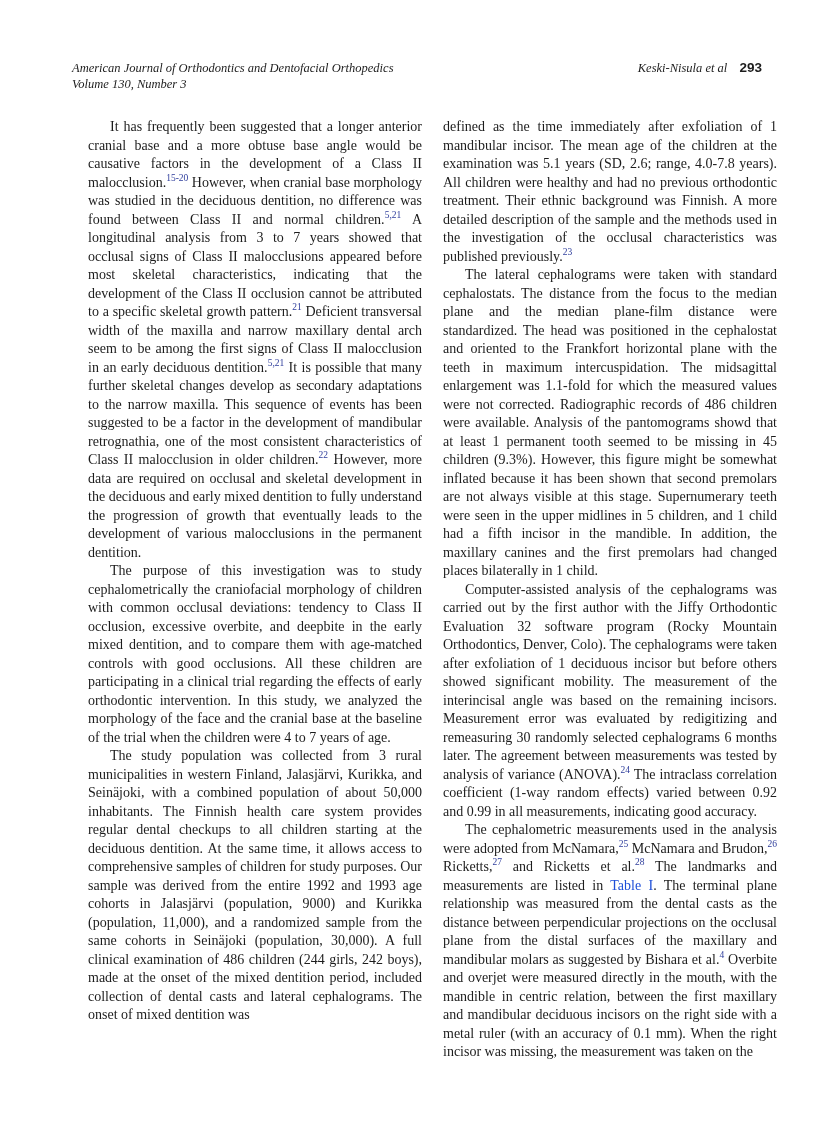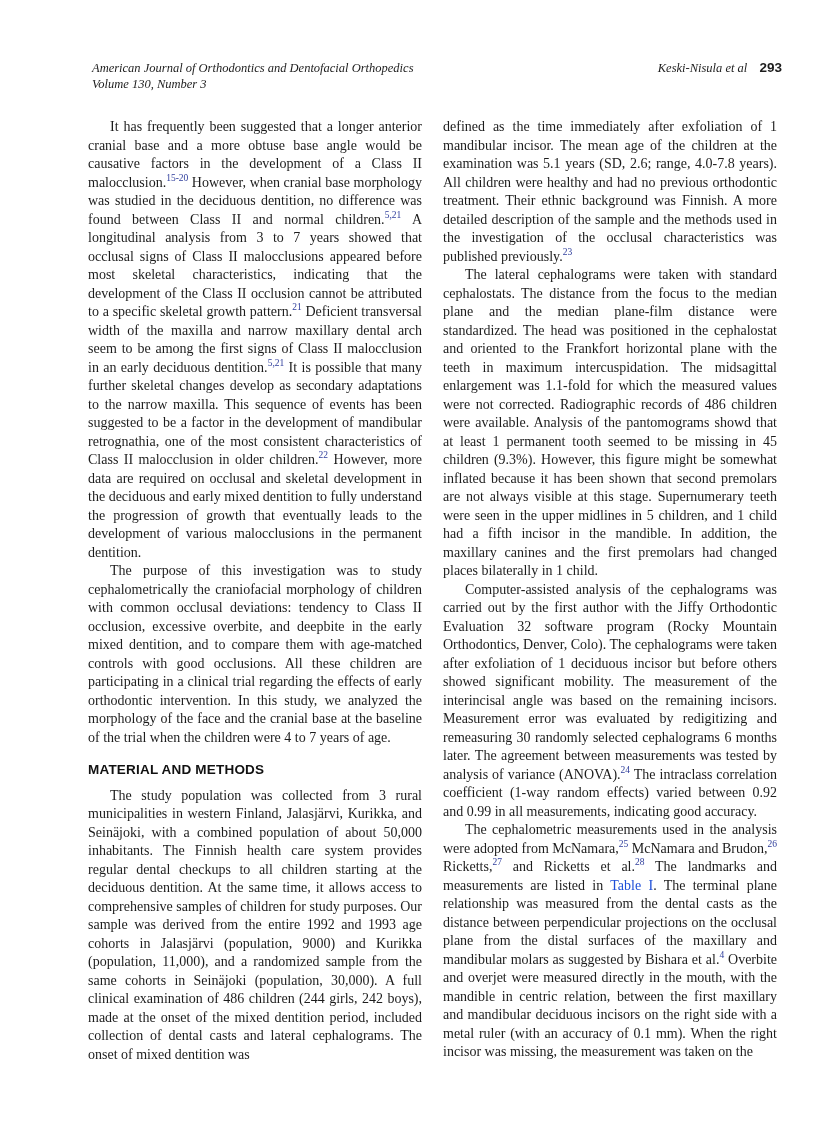--- a/index.html
+++ b/index.html
@@ -9,21 +9,21 @@
     width: 838px;
     height: 1122px;
     background: #ffffff;
     font-family: "Liberation Serif", serif;
     color: #1c1c1c;
     overflow: hidden;
   }
   .runhead {
     position: absolute;
     top: 60px;
-    left: 92px;
+    left: 72px;
     width: 690px;
     display: flex;
     justify-content: space-between;
     align-items: flex-start;
     font-size: 12.5px;
     line-height: 16px;
   }
   .runhead-left { font-style: italic; }
   .runhead-right { text-align: left; white-space: nowrap; }
   .authors { font-style: italic; }
@@ -80,21 +80,20 @@
     <div class="runhead-right">
       <span class="authors">Keski-Nisula et al</span>
       <span class="folio">293</span>
     </div>
   </div>
 
   <div class="columns">
     <div class="col">
         <p class="para indent"><span>It has frequently been suggested that a longer anterior cranial base and a more obtuse base angle would be causative factors in the development of a Class II malocclusion.</span><sup class="ref">15-20</sup><span> However, when cranial base morphology was studied in the deciduous dentition, no difference was found between Class II and normal children.</span><sup class="ref">5,21</sup><span> A longitudinal analysis from 3 to 7 years showed that occlusal signs of Class II malocclusions appeared before most skeletal characteristics, indicating that the development of the Class II occlusion cannot be attributed to a specific skeletal growth pattern.</span><sup class="ref">21</sup><span> Deficient transversal width of the maxilla and narrow maxillary dental arch seem to be among the first signs of Class II malocclusion in an early deciduous dentition.</span><sup class="ref">5,21</sup><span> It is possible that many further skeletal changes develop as secondary adaptations to the narrow maxilla. This sequence of events has been suggested to be a factor in the development of mandibular retrognathia, one of the most consistent characteristics of Class II malocclusion in older children.</span><sup class="ref">22</sup><span> However, more data are required on occlusal and skeletal development in the deciduous and early mixed dentition to fully understand the progression of growth that eventually leads to the development of various malocclusions in the permanent dentition.</span></p>
         <p class="para indent"><span>The purpose of this investigation was to study cephalometrically the craniofacial morphology of children with common occlusal deviations: tendency to Class II occlusion, excessive overbite, and deepbite in the early mixed dentition, and to compare them with age-matched controls with good occlusions. All these children are participating in a clinical trial regarding the effects of early orthodontic intervention. In this study, we analyzed the morphology of the face and the cranial base at the baseline of the trial when the children were 4 to 7 years of age.</span></p>
-        <h2 class="section-heading">MATERIAL AND METHODS</h2>
         <p class="para indent"><span>The study population was collected from 3 rural municipalities in western Finland, Jalasjärvi, Kurikka, and Seinäjoki, with a combined population of about 50,000 inhabitants. The Finnish health care system provides regular dental checkups to all children starting at the deciduous dentition. At the same time, it allows access to comprehensive samples of children for study purposes. Our sample was derived from the entire 1992 and 1993 age cohorts in Jalasjärvi (population, 9000) and Kurikka (population, 11,000), and a randomized sample from the same cohorts in Seinäjoki (population, 30,000). A full clinical examination of 486 children (244 girls, 242 boys), made at the onset of the mixed dentition period, included collection of dental casts and lateral cephalograms. The onset of mixed dentition was</span></p>
       </div>
     <div class="col">
         <p class="para"><span>defined as the time immediately after exfoliation of 1 mandibular incisor. The mean age of the children at the examination was 5.1 years (SD, 2.6; range, 4.0-7.8 years). All children were healthy and had no previous orthodontic treatment. Their ethnic background was Finnish. A more detailed description of the sample and the methods used in the investigation of the occlusal characteristics was published previously.</span><sup class="ref">23</sup></p>
         <p class="para indent"><span>The lateral cephalograms were taken with standard cephalostats. The distance from the focus to the median plane and the median plane-film distance were standardized. The head was positioned in the cephalostat and oriented to the Frankfort horizontal plane with the teeth in maximum intercuspidation. The midsagittal enlargement was 1.1-fold for which the measured values were not corrected. Radiographic records of 486 children were available. Analysis of the pantomograms showd that at least 1 permanent tooth seemed to be missing in 45 children (9.3%). However, this figure might be somewhat inflated because it has been shown that second premolars are not always visible at this stage. Supernumerary teeth were seen in the upper midlines in 5 children, and 1 child had a fifth incisor in the mandible. In addition, the maxillary canines and the first premolars had changed places bilaterally in 1 child.</span></p>
         <p class="para indent"><span>Computer-assisted analysis of the cephalograms was carried out by the first author with the Jiffy Orthodontic Evaluation 32 software program (Rocky Mountain Orthodontics, Denver, Colo). The cephalograms were taken after exfoliation of 1 deciduous incisor but before others showed significant mobility. The measurement of the interincisal angle was based on the remaining incisors. Measurement error was evaluated by redigitizing and remeasuring 30 randomly selected cephalograms 6 months later. The agreement between measurements was tested by analysis of variance (ANOVA).</span><sup class="ref">24</sup><span> The intraclass correlation coefficient (1-way random effects) varied between 0.92 and 0.99 in all measurements, indicating good accuracy.</span></p>
         <p class="para indent"><span>The cephalometric measurements used in the analysis were adopted from McNamara,</span><sup class="ref">25</sup><span> McNamara and Brudon,</span><sup class="ref">26</sup><span> Ricketts,</span><sup class="ref">27</sup><span> and Ricketts et al.</span><sup class="ref">28</sup><span> The landmarks and measurements are listed in </span><span class="inlink">Table I</span><span>. The terminal plane relationship was measured from the dental casts as the distance between perpendicular projections on the occlusal plane from the distal surfaces of the maxillary and mandibular molars as suggested by Bishara et al.</span><sup class="ref">4</sup><span> Overbite and overjet were measured directly in the mouth, with the mandible in centric relation, between the first maxillary and mandibular deciduous incisors on the right side with a metal ruler (with an accuracy of 0.1 mm). When the right incisor was missing, the measurement was taken on the</span></p>
       </div>
   </div>
 

